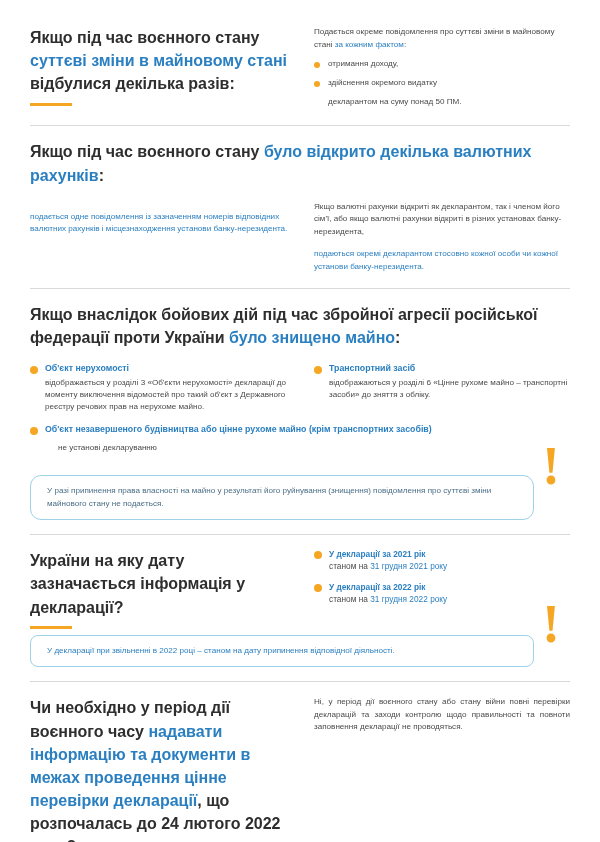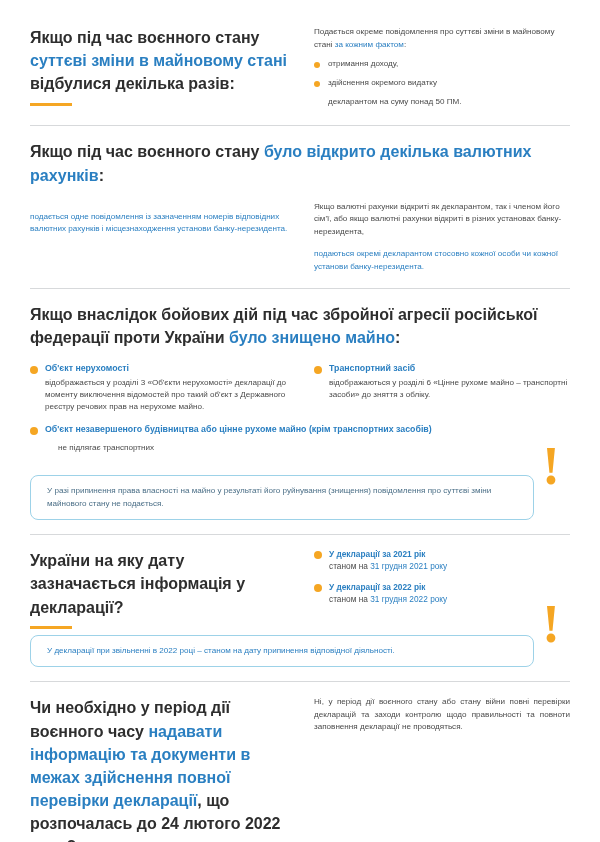--- a/index.html
+++ b/index.html
@@ -258,29 +258,29 @@
       </div>
       <div class="col-right">
         <div class="item">
           <div class="head">Транспортний засіб</div>
           <div class="desc">відображаються у розділі 6 «Цінне рухоме майно – транспортні засоби» до зняття з обліку.</div>
         </div>
       </div>
     </div>
     <div class="item" style="margin-top:0;">
       <div class="head">Об'єкт незавершеного будівництва або цінне рухоме майно (крім транспортних засобів)</div>
-      <div class="desc indent" style="margin-top:6px;">не підлягає транспортних</div>
+      <div class="desc indent" style="margin-top:6px;">не установі декларуванню</div>
     </div>
 
     <div class="spacer-10"></div>
     <div style="position:relative;">
       <div class="excl" style="right:6px; top:-36px;">
         <span class="bar">!</span>
       </div>
-      <div class="note" style="width:470px;">
+      <div class="note" style="width:470px;border-radius:11px;">
         <span>У разі припинення права власності на майно у результаті його руйнування (знищення) повідомлення про суттєві зміни майнового стану не подається.</span>
       </div>
     </div>
   </div>
 
   <div class="spacer-14"></div>
   <hr class="rule">
   <div class="spacer-14"></div>
 
   <div class="section">
@@ -317,21 +317,21 @@
   </div>
 
   <div class="spacer-14"></div>
   <hr class="rule">
   <div class="spacer-14"></div>
 
   <div class="section">
     <div class="cols">
       <div class="col-left">
         <div class="q-title">
-          <span>Чи необхідно у період дії воєнного часу </span><span class="hl">надавати інформацію та документи в межах здійснення повної перевірки декларації</span><span>, що розпочалась до 24 лютого 2022 року?</span>
+          <span>Чи необхідно у період дії воєнного часу </span><span class="hl">надавати інформацію та документи в межах проведення цінне перевірки декларації</span><span>, що розпочалась до 24 лютого 2022 року?</span>
         </div>
         <div class="q-underline"></div>
       </div>
       <div class="col-right">
         <div class="body" style="text-align:justify;">Ні, у період дії воєнного стану або стану війни повні перевірки декларацій та заходи контролю щодо правильності та повноти заповнення декларації не проводяться.</div>
       </div>
     </div>
   </div>
 
 </div>

